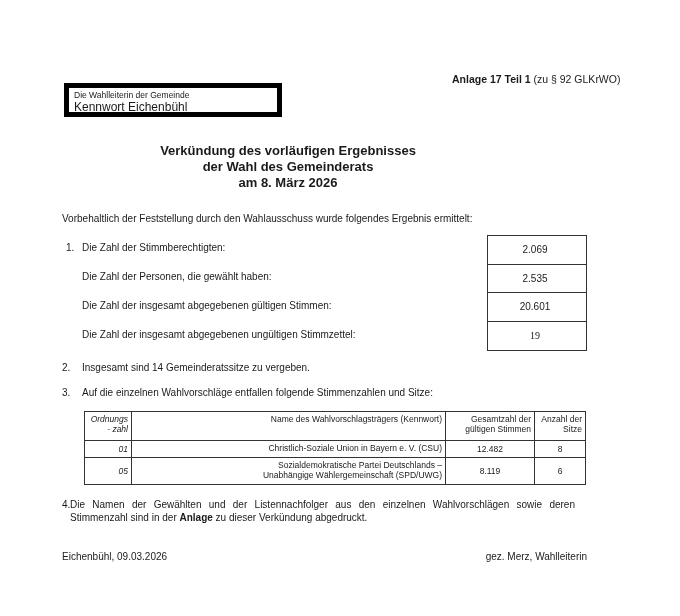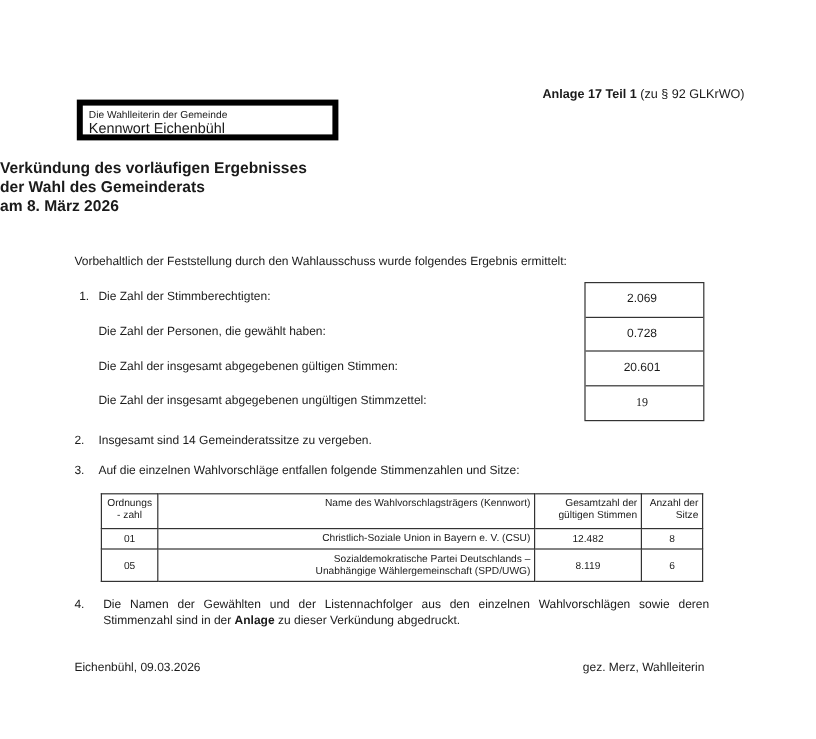--- a/index.html
+++ b/index.html
@@ -10,21 +10,21 @@
     .abs { position: absolute; }
     .annex { left: 452px; top: 73px; font-size: 10.5px; }
     .annex b { font-weight: bold; }
     .issuer-box {
       left: 64px; top: 83px; width: 218px; height: 34px;
       border: 5px solid #000000; box-sizing: border-box; padding: 2px 5px;
     }
     .issuer-role { font-size: 8.5px; line-height: 10px; }
     .issuer-name { font-size: 12px; line-height: 14px; }
     .title {
-      left: 0; width: 576px; top: 132px; text-align: left;
+      left: 0; width: 576px; top: 143px; text-align: center;
       font-weight: bold; font-size: 13px; line-height: 16px;
     }
     .intro { left: 62px; top: 213px; font-size: 10px; }
     .item { font-size: 10px; }
     .item-num { position: absolute; width: 16px; }
     .item-text { position: absolute; left: 20px; white-space: nowrap; }
     .stats-box {
       left: 487px; top: 235px; width: 100px;
       border: 1px solid #333; box-sizing: border-box;
     }
@@ -34,31 +34,31 @@
     }
     .stats-cell:last-child { border-bottom: none; font-family: Liberation Serif, serif; }
     table.results {
       position: absolute; left: 84px; top: 411px; width: 502px;
       border-collapse: collapse; font-size: 8.5px;
     }
     table.results th, table.results td {
       border: 1px solid #333; padding: 2px 3px; vertical-align: top;
       font-weight: normal; text-align: right; line-height: 10px;
     }
-    table.results th.c1, table.results td.c1 { width: 40px; text-align: center; }
+    table.results th.c1, table.results td.c1 { width: 40px; text-align: right; font-style: italic; }
     table.results th.c3 { width: 82px; }
     table.results th.c4 { width: 44px; }
     table.results td.num { text-align: center; vertical-align: middle; }
     table.results td.c1 { vertical-align: middle; }
     table.results tr.hdr th { height: 24px; }
     table.results tr.r1 td { height: 12px; }
     table.results tr.r2 td { height: 22px; }
     .item4 { left: 62px; top: 498px; width: 525px; font-size: 10px; line-height: 13px; }
     .item4 .num { position: absolute; left: 0; }
-    .item4 .txt { position: absolute; left: 24px; width: 505px; text-align: justify; }
+    .item4 .txt { position: absolute; left: 8px; width: 505px; text-align: justify; }
     .place-date { left: 62px; top: 551px; font-size: 10px; }
     .signature { right: 93px; top: 551px; font-size: 10px; }
   </style>
 </head>
 <body>
 
 <div class="abs annex"><b>Anlage 17 Teil 1</b><span> (zu § 92 GLKrWO)</span></div>
 
 <div class="abs issuer-box">
   <div class="issuer-role">Die Wahlleiterin der Gemeinde</div>
@@ -82,21 +82,21 @@
 </div>
 <div class="abs item" style="left:62px; top:300px;">
   <span class="item-text">Die Zahl der insgesamt abgegebenen gültigen Stimmen:</span>
 </div>
 <div class="abs item" style="left:62px; top:329px;">
   <span class="item-text">Die Zahl der insgesamt abgegebenen ungültigen Stimmzettel:</span>
 </div>
 
 <div class="abs stats-box">
   <div class="stats-cell">2.069</div>
-  <div class="stats-cell">0.728</div>
+  <div class="stats-cell">2.535</div>
   <div class="stats-cell">20.601</div>
   <div class="stats-cell">19</div>
 </div>
 
 <div class="abs item" style="left:62px; top:362px;">
   <span class="item-num" style="left:0;">2.</span>
   <span class="item-text">Insgesamt sind 14 Gemeinderatssitze zu vergeben.</span>
 </div>
 
 <div class="abs item" style="left:62px; top:387px;">

